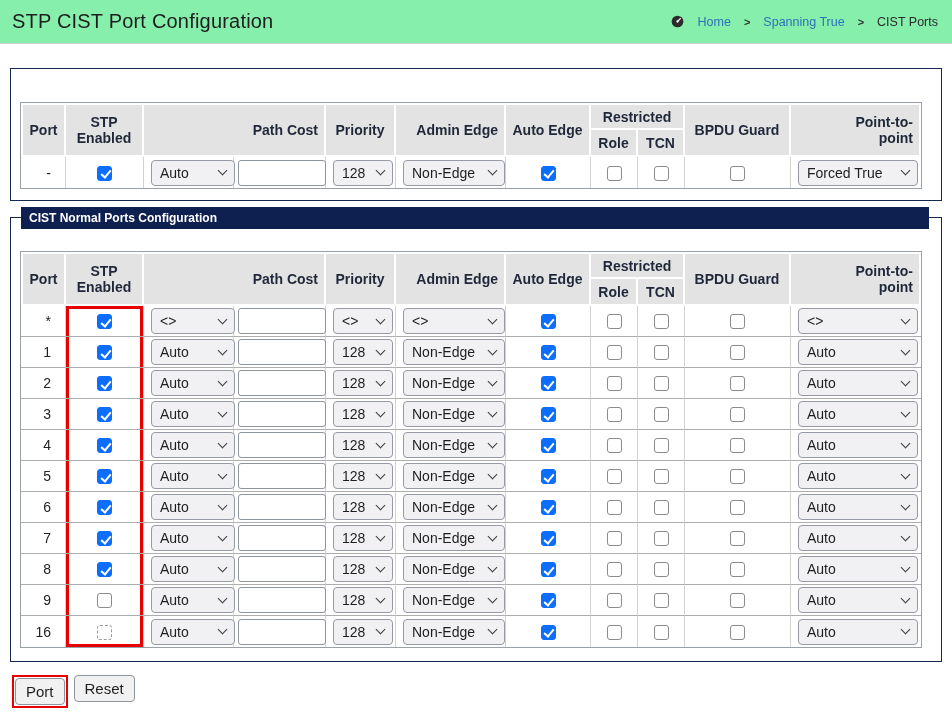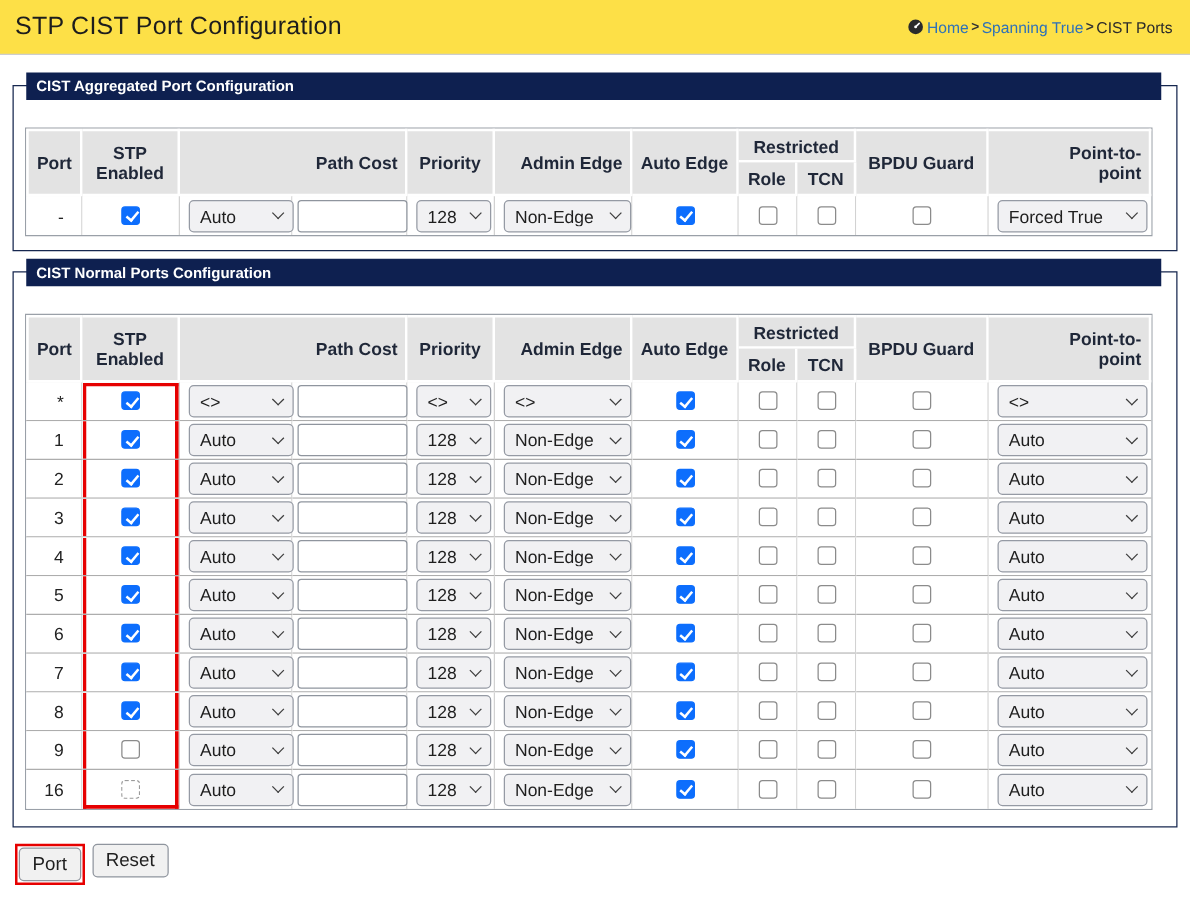--- a/index.html
+++ b/index.html
@@ -1,24 +1,24 @@
 <!DOCTYPE html>
 <html><head>
 <meta charset="utf-8">
 <style>
   * { margin:0; padding:0; box-sizing:border-box; }
   html,body { background:#fff; }
   body { font-family:"Liberation Sans", sans-serif; color:#222; }
   .page { width:952px; height:718px; background:#fff; overflow:hidden; position:relative; }
 
   
-  .topbar { height:44px; background:#fde047; border-bottom:1px solid #cdcdcd;
+  .topbar { height:44px; background:#86efac; border-bottom:1px solid #cdcdcd;
             display:flex; align-items:center; justify-content:space-between; padding:0 14px 0 12px; }
   .page-title { font-size:20px; font-weight:500; color:#1d1d1d; letter-spacing:.2px; }
-  .breadcrumb { display:flex; align-items:center; gap:2px; font-size:12.5px; }
+  .breadcrumb { display:flex; align-items:center; gap:13px; font-size:12.5px; }
   .breadcrumb a { color:#2e71b8; text-decoration:none; cursor:pointer; }
   .breadcrumb .sep { color:#333; font-weight:bold; font-size:11px; }
   .home-icon { display:inline-flex; margin-right:1px; }
 
   
   .box { position:relative; margin:24px 10px 0; border:1.5px solid #16274f; padding:33px 9px 11px; background:#fff; }
   .box + .box { margin-top:16px; padding-bottom:13px; }
   .legend { position:absolute; top:-11px; left:10px; right:12px; height:22px; background:#0e2050;
             color:#fff; font-size:12px; font-weight:bold; line-height:22px; padding-left:8px; }
 
@@ -83,21 +83,20 @@
       </span>
       <a>Home</a>
       <span class="sep">&gt;</span>
       <a>Spanning True</a>
       <span class="sep">&gt;</span>
       <span style="color:#2b2b2b;">CIST Ports</span>
     </div>
   </div>
 
   <div class="box">
-    <div class="legend">CIST Aggregated Port Configuration</div>
     <table>
       <colgroup>
           <col style="width:45px">
           <col style="width:78px">
           <col style="width:90px">
           <col style="width:92px">
           <col style="width:70px">
           <col style="width:110px">
           <col style="width:85px">
           <col style="width:47px">

